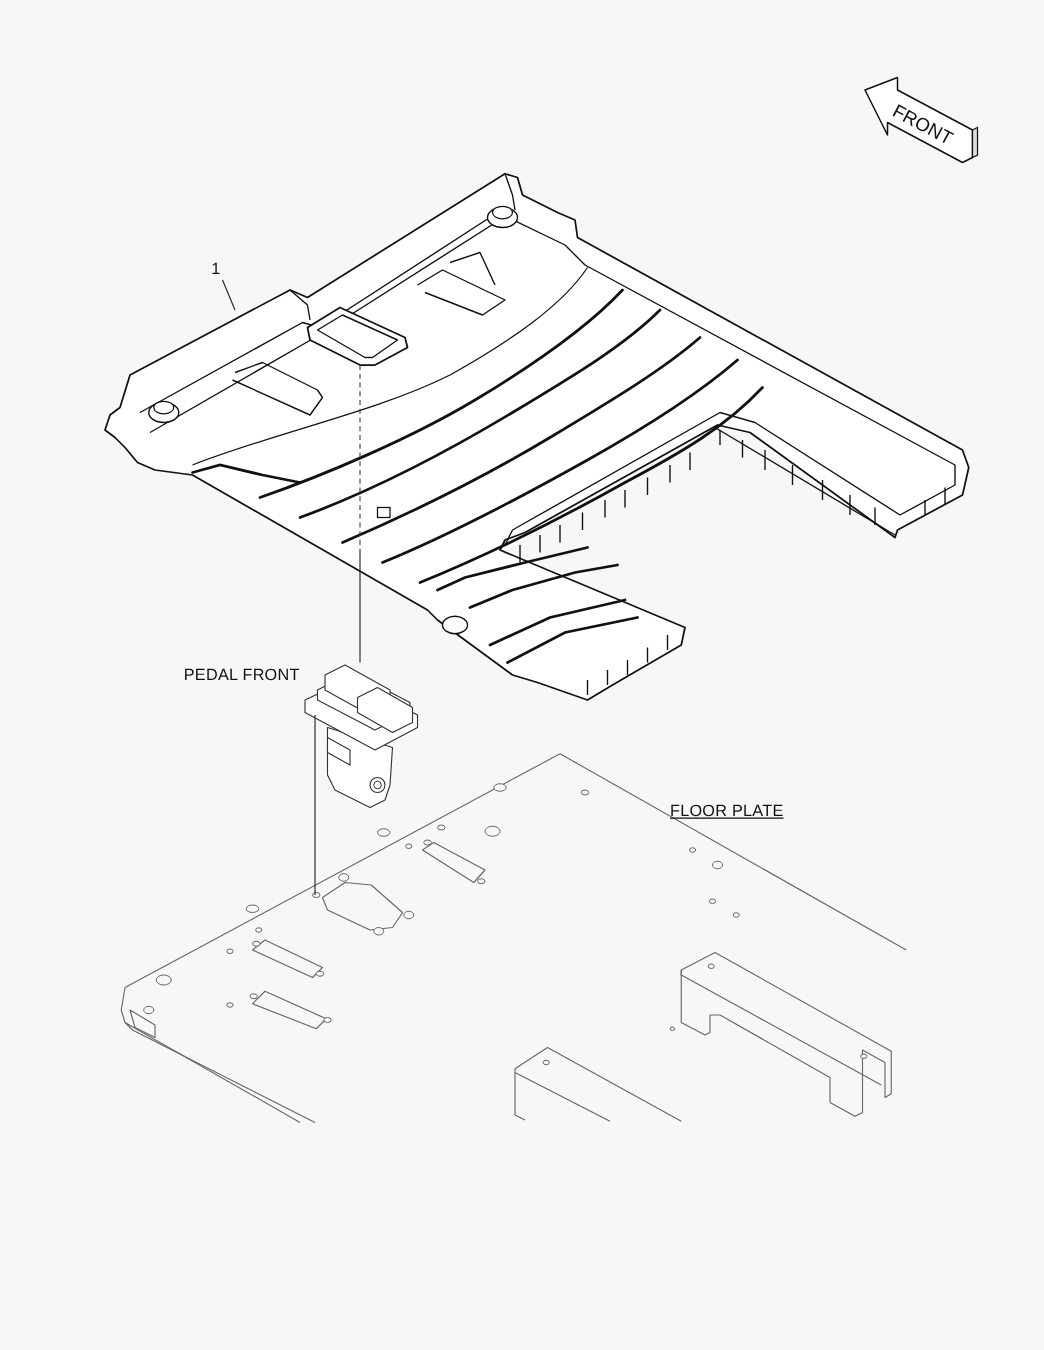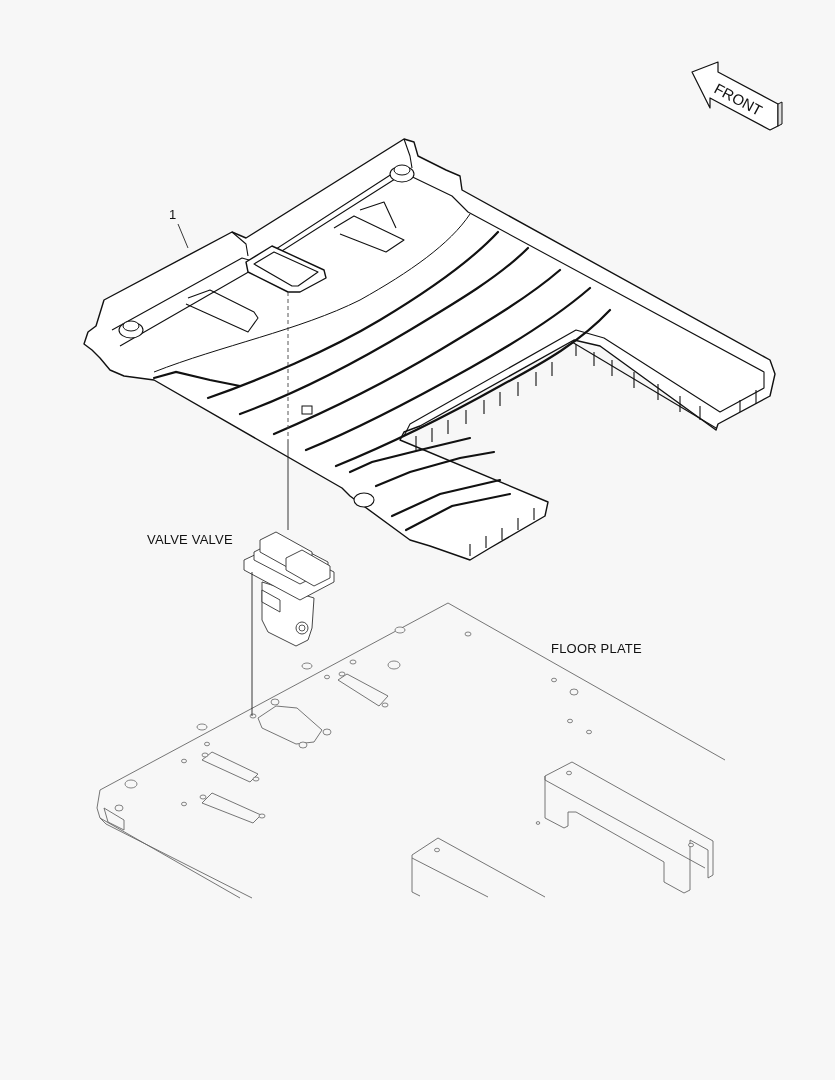--- a/index.html
+++ b/index.html
@@ -154,15 +154,15 @@
 
     <path class="mat-in" d="M416,436 L416,450 M432,428 L432,442 M448,420 L448,434 M466,410 L466,424 M484,400 L484,414 M500,392 L500,406 M518,382 L518,396 M536,372 L536,386 M552,362 L552,376"></path>
     <path class="mat-in" d="M470,556 L470,544 M486,548 L486,536 M502,540 L502,528 M518,530 L518,518 M534,520 L534,508"></path>
   </g>
 
   <path class="leader" d="M178,224 L188,248"></path>
 </svg>
 
 <div class="callout" style="left:169px; top:207px;">1</div>
 
-<div class="label" style="left:147px; top:532px;">VALVE VALVE</div>
+<div class="label" style="left:147px; top:532px;">PEDAL FRONT</div>
 
-<div class="label" style="left:551px; top:641px;">FLOOR PLATE</div>
+<div class="label" style="left:536px; top:641px;text-decoration:underline;">FLOOR PLATE</div>
 
 </body></html>

